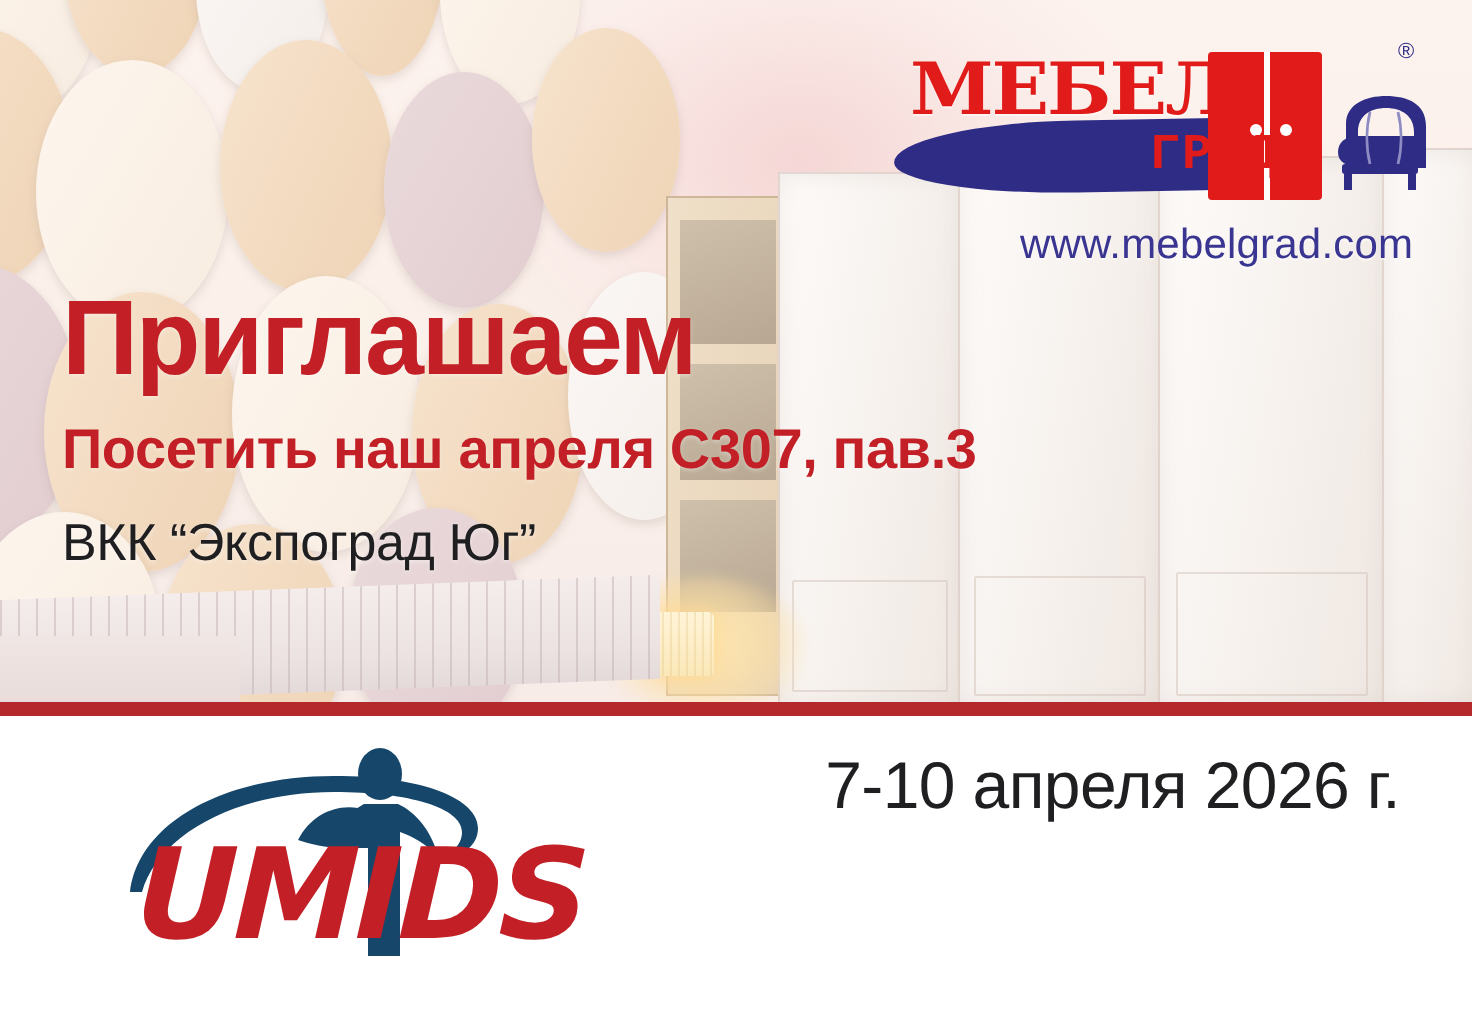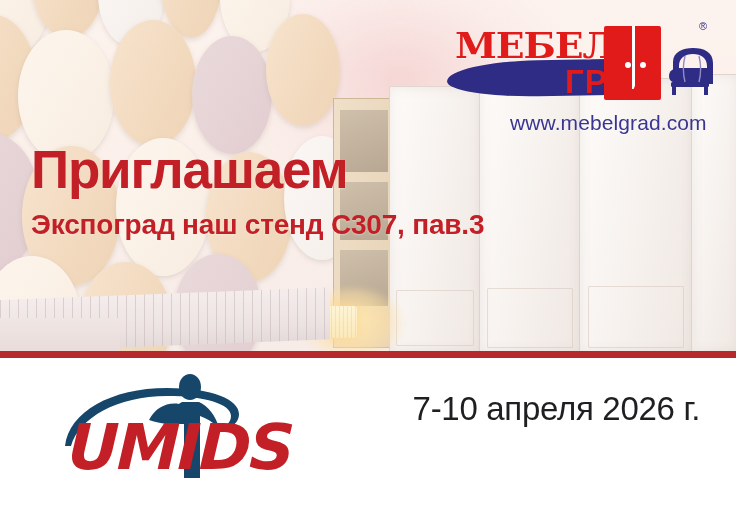--- a/index.html
+++ b/index.html
@@ -100,23 +100,23 @@
     transform:scaleX(1.05);transform-origin:left top;
     text-shadow:0 1px 0 rgba(255,255,255,.5);
   }
   .mg-swoosh{
     position:absolute;left:0px;top:42px;width:208px;height:36px;
     background:#2e2c85;
     border-radius:50% 6px 4px 50%/62% 40% 40% 52%;
     transform:rotate(-1deg);
   }
   .mg-grad{
-    position:absolute;left:118px;top:45px;
-    font-family:Liberation Sans, sans-serif;
-    font-weight:700;font-size:33px;letter-spacing:1px;
+    position:absolute;left:128px;top:45px;
+    font-family:Liberation Mono, monospace;
+    font-weight:700;font-size:25px;letter-spacing:1px;
     color:#e01b19;
   }
   .mg-wardrobe{
     position:absolute;left:157px;top:8px;width:57px;height:74px;
     background:#e01b19;border-radius:2px;
   }
   .mg-wd-gap{
     position:absolute;left:185px;top:8px;width:3px;height:74px;background:#fff;
   }
   .mg-knob{position:absolute;width:6px;height:6px;border-radius:50%;background:#fff;}
@@ -173,21 +173,21 @@
     font-family:"DejaVu Sans",sans-serif;
     font-weight:700;font-size:63px;color:#c22026;
     letter-spacing:-2px;line-height:1;
     font-style:italic;
     transform:skewX(-2deg);
   }
   .um-fig{position:absolute;left:95px;top:-4px;width:70px;height:108px;}
 
   
   .dates{
-    position:absolute;right:36px;top:28px;width:420px;
+    position:absolute;right:36px;top:12px;width:420px;
     text-align:right;color:#1f1f22;
   }
   .date-line{
     font-size:33px;line-height:1.42;letter-spacing:-.3px;
   }
 </style>
 </head>
 <body>
 
 <div class="banner">
@@ -261,21 +261,22 @@
           <path d="M36 12 C38 20, 38 30, 36 38" stroke="#8f8cc4" stroke-width="1.4" fill="none"></path>
         </svg>
       </div>
 
       <div class="mg-reg">®</div>
     </div>
 
     <div class="mg-url">www.mebelgrad.com</div>
 
     <div class="h-invite">Приглашаем</div>
-    <div class="h-stand">Экспоград наш стенд С307, пав.3</div>
+    <div class="h-stand">Посетить наш апреля С307, пав.3</div>
+    <div class="h-venue">ВКК “Экспоград Юг”</div>
   </div>
 
   <div class="divider"></div>
 
   <div class="bottom">
 
     <div class="umids">
       <div class="um-arc">
         <svg width="235" height="70" viewBox="0 0 235 70">
           <path d="M2 68 C6 34, 48 10, 104 10 C150 10, 176 22, 176 36 C176 46, 166 52, 152 52 C162 50, 168 45, 168 38 C168 26, 142 18, 104 18 C54 18, 16 40, 8 68 Z" fill="#16476b"></path>

